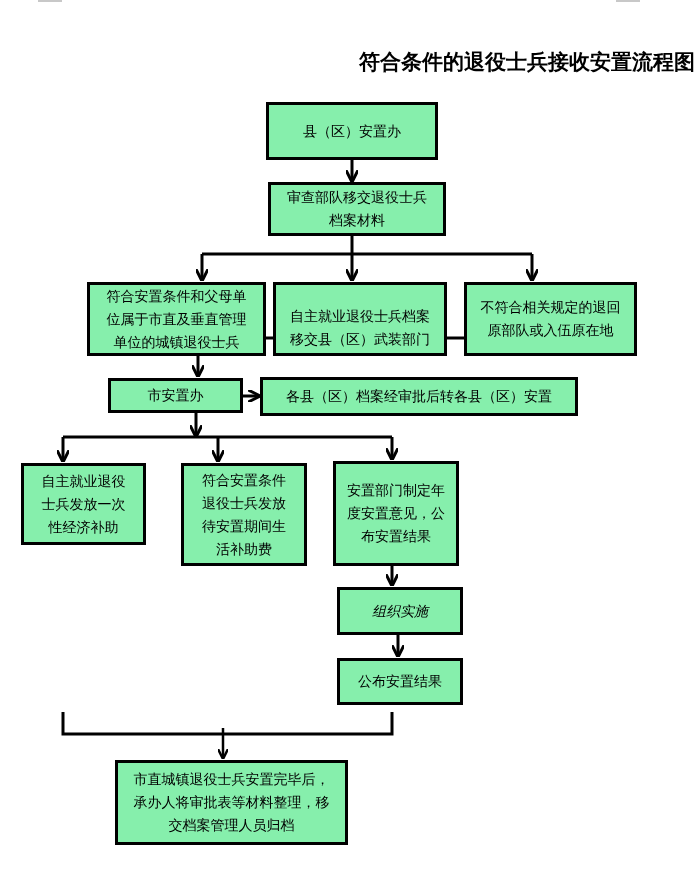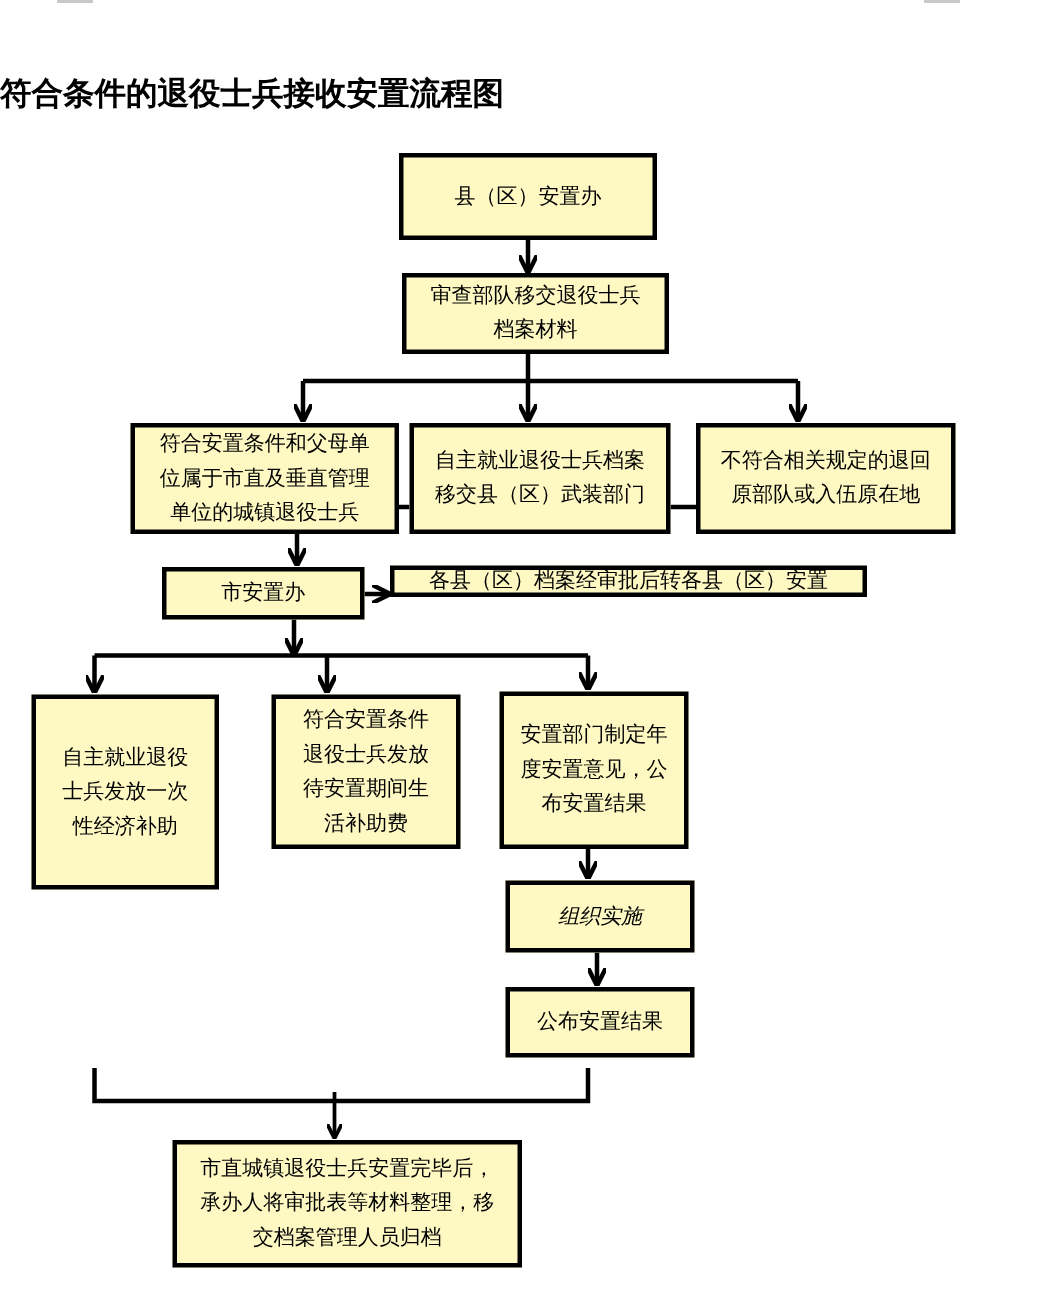--- a/index.html
+++ b/index.html
@@ -1,21 +1,21 @@
 <!DOCTYPE html>
 <html><head>
 <meta charset="utf-8">
 <style>
   html, body { margin: 0; padding: 0; background: #ffffff; }
   body { width: 695px; height: 871px; position: relative; overflow: hidden;
          font-family: "DejaVu Sans", sans-serif; color: #000; }
   .corner { position: absolute; top: 0; height: 2px; background: #c8c8c8; }
-  .title { position: absolute; left: 0; width: 695px; top: 48px; text-align: left;
+  .title { position: absolute; left: 0; width: 695px; top: 48px; text-align: right;
            font-family: "DejaVu Serif", serif; font-weight: bold; font-size: 21px; letter-spacing: 0px; }
-  .box { position: absolute; box-sizing: border-box; border: 3px solid #000; background: #fef9c3;
+  .box { position: absolute; box-sizing: border-box; border: 3px solid #000; background: #86efac;
          display: flex; align-items: center; justify-content: center; text-align: center;
          font-size: 14px; line-height: 23px; padding: 2px 6px; }
   svg.lines { position: absolute; left: 0; top: 0; }
 </style>
 </head>
 <body>
 
 <div class="corner" style="left:38px;width:24px;"></div>
 <div class="corner" style="left:616px;width:24px;"></div>
 
@@ -62,37 +62,37 @@
 </div>
 
 <div class="box" style="left:268px;top:182px;width:178px;height:54px;padding:2px 10px;">
   <span>审查部队移交退役士兵档案材料</span>
 </div>
 
 <div class="box" style="left:87px;top:282px;width:179px;height:74px;padding:2px 12px;">
   <span>符合安置条件和父母单位属于市直及垂直管理单位的城镇退役士兵</span>
 </div>
 
-<div class="box" style="left:273px;top:282px;width:174px;height:74px;padding:2px 12px;">
+<div class="box" style="left:273px;top:282px;width:174px;height:74px;padding:2px 12px;align-items:flex-end;">
   <span>自主就业退役士兵档案移交县（区）武装部门</span>
 </div>
 
 <div class="box" style="left:464px;top:282px;width:173px;height:74px;padding:2px 12px;">
   <span>不符合相关规定的退回原部队或入伍原在地</span>
 </div>
 
 <div class="box" style="left:108px;top:378px;width:135px;height:35px;">
   <span>市安置办</span>
 </div>
 
-<div class="box" style="left:260px;top:377px;width:318px;height:21px;">
+<div class="box" style="left:260px;top:377px;width:318px;height:39px;">
   <span>各县（区）档案经审批后转各县（区）安置</span>
 </div>
 
-<div class="box" style="left:21px;top:463px;width:125px;height:130px;padding:14px 12px;">
+<div class="box" style="left:21px;top:463px;width:125px;height:82px;padding:14px 12px;">
   <span>自主就业退役士兵发放一次性经济补助</span>
 </div>
 
 <div class="box" style="left:181px;top:463px;width:126px;height:103px;padding:2px 12px;align-items:flex-end;">
   <span>符合安置条件退役士兵发放待安置期间生活补助费</span>
 </div>
 
 <div class="box" style="left:333px;top:461px;width:126px;height:105px;padding:2px 10px;">
   <span>安置部门制定年度安置意见，公布安置结果</span>
 </div>

